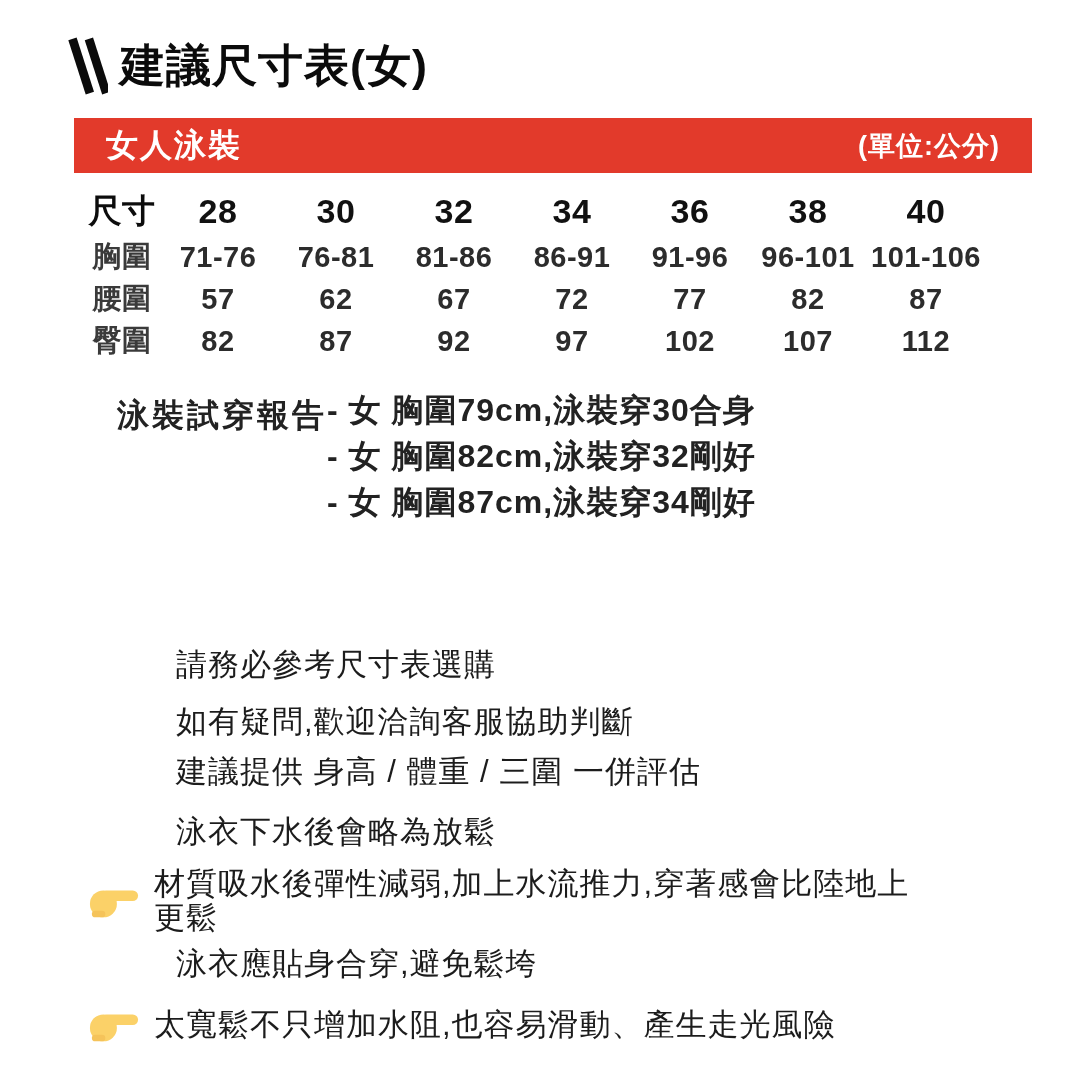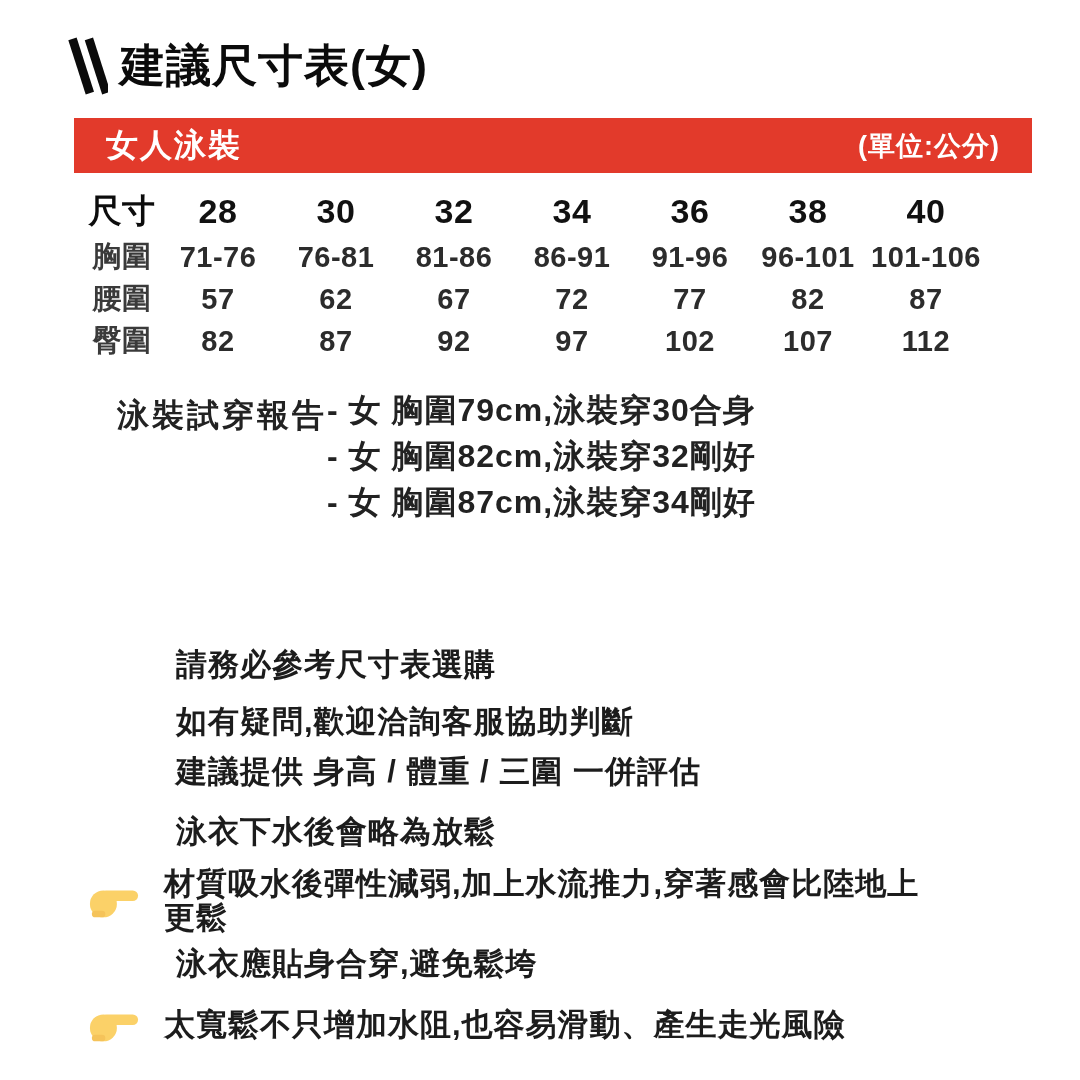--- a/index.html
+++ b/index.html
@@ -64,23 +64,23 @@
   
   .reminder-heading {
     position:absolute; left:0; top:548px; width:1080px; height:70px;
     display:flex; align-items:center; justify-content:center; gap:12px;
     font-size:49px; font-weight:900; color:#0d0d0d; letter-spacing:2px;
   }
   .ruler { width:56px; height:56px; }
 
   
   .notes { position:absolute; left:0; top:648px; width:937px;
-           font-size:31px; font-weight:700; color:#1c1c1c; letter-spacing:1px; }
+           font-size:31px; font-weight:400; color:#1c1c1c; letter-spacing:1px; }
   .note  { padding-left:176px; height:34px; line-height:34px; display:flex; align-items:center; }
-  .note.pointer { padding-left:88px; height:44px; gap:24px; }
+  .note.pointer { padding-left:88px; height:44px; gap:14px; }
   .hand { width:52px; height:40px; flex:0 0 auto; }
 </style>
 </head>
 <body>
 
 <div class="page">
 
   <div class="title-row">
     <svg class="dslash" viewBox="0 0 44 60">
       <line x1="8" y1="2" x2="26" y2="58" stroke="#0b0b0b" stroke-width="9"></line>

